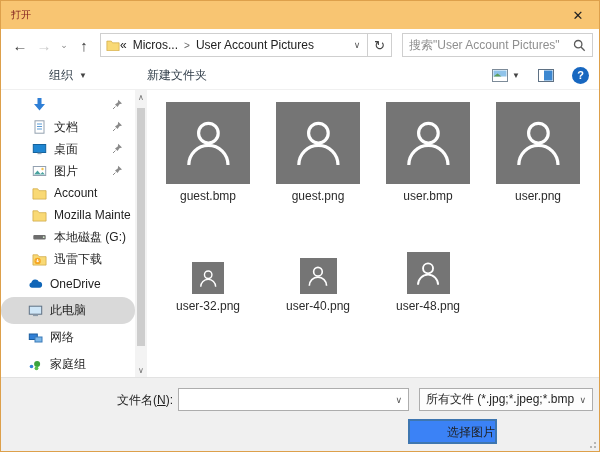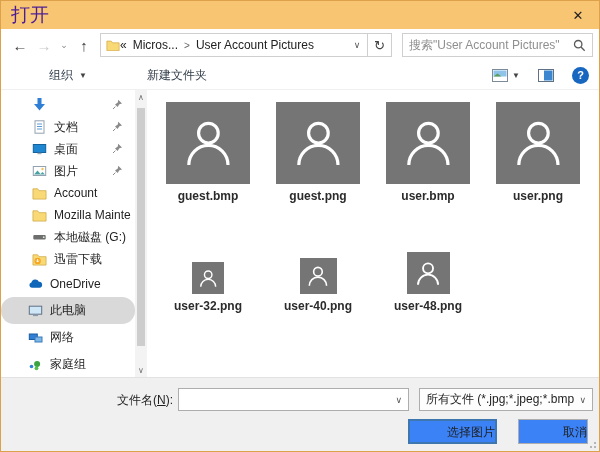--- a/index.html
+++ b/index.html
@@ -2,21 +2,21 @@
 <html><head>
 <meta charset="utf-8">
 <style>
   * { margin:0; padding:0; box-sizing:border-box; }
   html,body { width:600px; height:452px; }
   body { font-family:"Liberation Sans","DejaVu Sans",sans-serif; font-size:12px; color:#333; }
   .window { width:600px; height:452px; border:1px solid #dda04b; background:#fff; position:relative; overflow:hidden; }
 
   
   .titlebar { height:28px; background:#f8c572; display:flex; align-items:center; padding-left:10px; }
-  .titlebar .title { font-size:19px; color:#4c1d95; flex:1; }
+  .titlebar .title { font-size:10px; color:#7f1d1d; flex:1; }
   .close-btn { width:42px; height:28px; display:flex; align-items:center; justify-content:center; font-size:13px; color:#222; cursor:default; }
 
   
   .navrow { height:32px; display:flex; align-items:center; background:#fff; padding:0 6px 0 8px; gap:2px; }
   .navbtn { width:22px; text-align:center; font-size:15px; color:#3b3b3b; }
   .navbtn.disabled { color:#c9c9c9; }
   .navbtn.small { width:14px; font-size:9px; color:#888; }
   .addressbox { height:24px; flex:0 0 292px; border:1px solid #cfcfcf; display:flex; align-items:center; padding-left:5px; margin-left:3px; background:#fff; }
   .addressbox .crumbs { display:flex; align-items:center; gap:6px; flex:1; white-space:nowrap; overflow:hidden; color:#222; }
   .addr-caret { width:20px; text-align:center; color:#555; font-size:9px; }
@@ -45,21 +45,21 @@
   .sscroll { position:absolute; right:0; top:0; bottom:0; width:12px; background:#f3f3f3; }
   .sscroll .arr { position:absolute; left:0; width:12px; height:12px; font-size:8px; color:#707070; text-align:center; line-height:12px; }
   .sscroll .arr.up { top:2px; } .sscroll .arr.dn { bottom:2px; }
   .sscroll .thumb { position:absolute; left:2px; width:8px; top:18px; height:238px; background:#cdcdcd; }
 
   
   .filegrid { flex:1; padding-left:6px; overflow:hidden; }
   .frow { display:flex; }
   .frow.r1 { margin-top:12px; }
   .frow.r2 { margin-top:6px; }
-  .fcell { width:110px; display:flex; flex-direction:column; align-items:center;font-weight:bold; }
+  .fcell { width:110px; display:flex; flex-direction:column; align-items:center; }
   .thumbwrap { height:82px; display:flex; align-items:flex-end; justify-content:center; }
   .frow.r2 .thumbwrap { height:85px; }
   .thumb { background:#757575; display:flex; align-items:center; justify-content:center; }
   .t84 { width:84px; height:82px; } .t85 { width:85px; height:85px; }
   .t32 { width:32px; height:32px; } .t38 { width:37px; height:36px; } .t44 { width:43px; height:42px; }
   .thumb svg { width:70%; height:78%; }
   .fname { margin-top:5px; color:#2b2b2b; }
 
   
   .footer { position:absolute; left:0; right:0; bottom:0; height:74px; background:#f0f0f0; border-top:1px solid #e2e2e2; }
@@ -356,21 +356,20 @@
     <div class="fn-label"><span>文件名(</span><span class="key">N</span><span>):</span></div>
     <div class="fn-combo">
       <input type="text" value="" style="">
       <span class="caret">∨</span>
     </div>
     <div class="ft-select">
       <span style="overflow:hidden;white-space:nowrap">所有文件 (*.jpg;*.jpeg;*.bmp;*.</span>
       <span class="caret">∨</span>
     </div>
     <button class="btn primary">选择图片</button>
-    <button class="btn cancel">取消</button>
     <div class="grip">
         <i></i>
         <i></i>
         <i></i>
       </div>
   </div>
 
 </div>
 
 </body></html>

